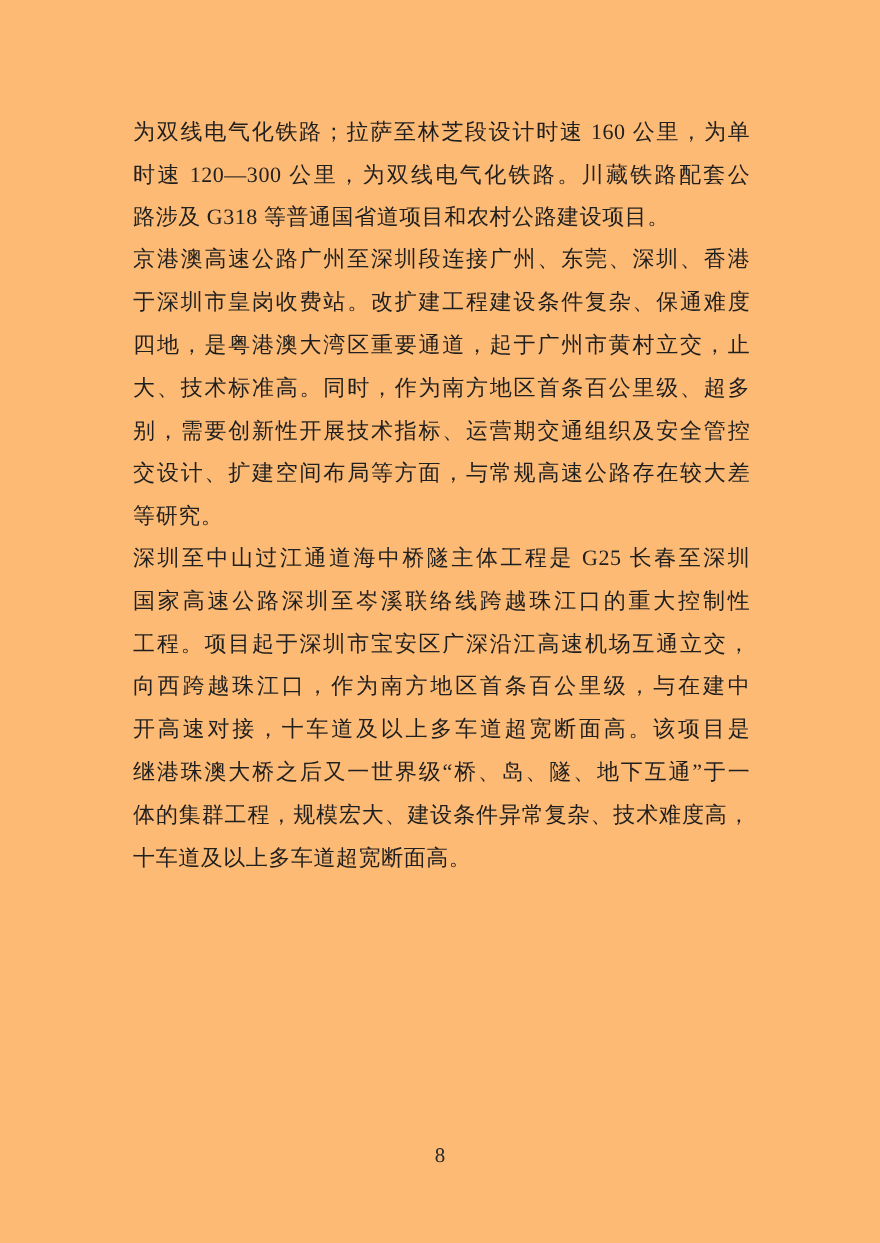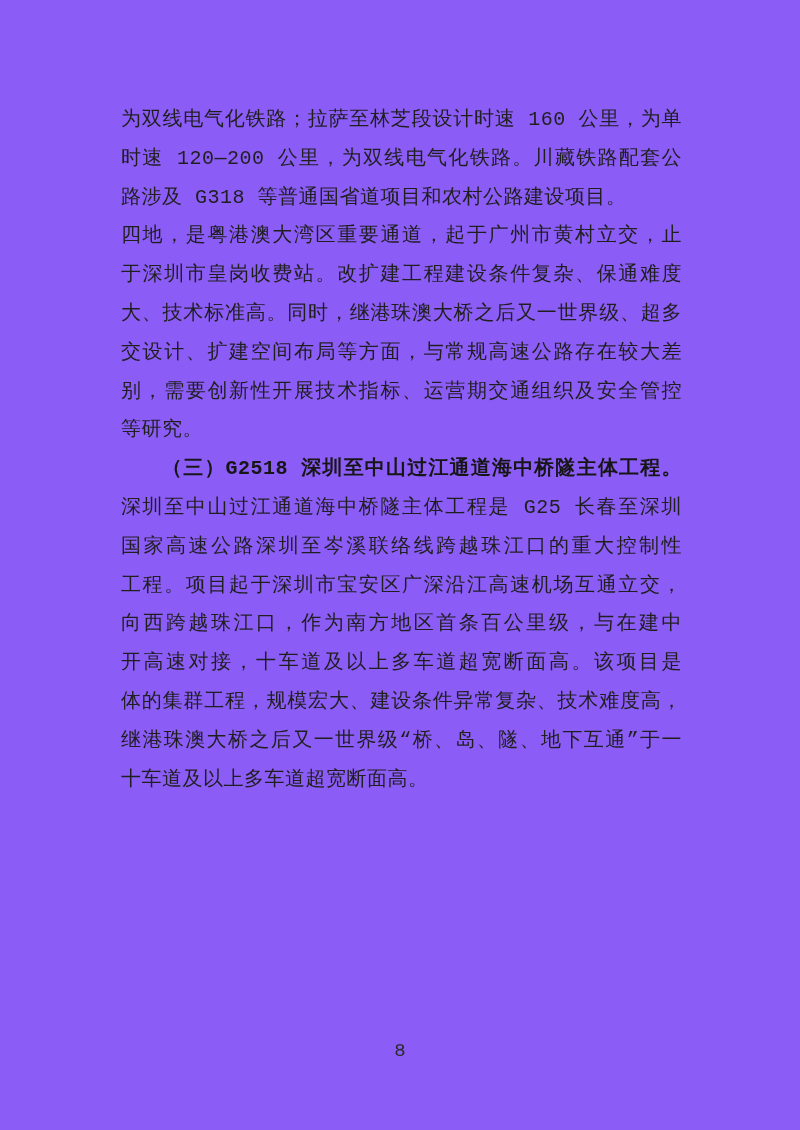--- a/index.html
+++ b/index.html
@@ -10,23 +10,22 @@
     width: 800px;
     height: 1130px;
     background: #fdfdfc;
     overflow: hidden;
     font-family: "Liberation Serif", "DejaVu Serif", serif;
   }
   .page {
     position: relative;
     width: 800px;
     height: 1130px;
-    background: #8b5cf6;
+    background: #fdba74;
     color: #1f1f1f;
-    font-family: Liberation Mono, monospace;
   }
   .text-column {
     position: absolute;
     left: 121px;
     top: 101px;
     width: 561px;
   }
   .line {
     font-size: 20px;
     height: 38.8px;
@@ -62,36 +61,36 @@
     color: #2a2a2a;
   }
 </style>
 </head>
 <body>
 
 <div class="page">
   <div class="text-column">
 
     <div class="line j">为双线电气化铁路；拉萨至林芝段设计时速 160 公里，为单</div>
-    <div class="line j">时速 120—200 公里，为双线电气化铁路。川藏铁路配套公</div>
+    <div class="line j">时速 120—300 公里，为双线电气化铁路。川藏铁路配套公</div>
     <div class="line last">路涉及 G318 等普通国省道项目和农村公路建设项目。</div>
 
+    <div class="line j">京港澳高速公路广州至深圳段连接广州、东莞、深圳、香港</div>
+    <div class="line j">于深圳市皇岗收费站。改扩建工程建设条件复杂、保通难度</div>
     <div class="line j">四地，是粤港澳大湾区重要通道，起于广州市黄村立交，止</div>
-    <div class="line j">于深圳市皇岗收费站。改扩建工程建设条件复杂、保通难度</div>
-    <div class="line j">大、技术标准高。同时，继港珠澳大桥之后又一世界级、超多</div>
+    <div class="line j">大、技术标准高。同时，作为南方地区首条百公里级、超多</div>
+    <div class="line j">别，需要创新性开展技术指标、运营期交通组织及安全管控</div>
     <div class="line j">交设计、扩建空间布局等方面，与常规高速公路存在较大差</div>
-    <div class="line j">别，需要创新性开展技术指标、运营期交通组织及安全管控</div>
     <div class="line last">等研究。</div>
 
-    <div class="line heading j">（三）G2518 深圳至中山过江通道海中桥隧主体工程。</div>
     <div class="line j">深圳至中山过江通道海中桥隧主体工程是 G25 长春至深圳</div>
     <div class="line j">国家高速公路深圳至岑溪联络线跨越珠江口的重大控制性</div>
     <div class="line j">工程。项目起于深圳市宝安区广深沿江高速机场互通立交，</div>
     <div class="line j">向西跨越珠江口，作为南方地区首条百公里级，与在建中</div>
     <div class="line j">开高速对接，十车道及以上多车道超宽断面高。该项目是</div>
+    <div class="line j">继港珠澳大桥之后又一世界级“桥、岛、隧、地下互通”于一</div>
     <div class="line j">体的集群工程，规模宏大、建设条件异常复杂、技术难度高，</div>
-    <div class="line j">继港珠澳大桥之后又一世界级“桥、岛、隧、地下互通”于一</div>
     <div class="line last">十车道及以上多车道超宽断面高。</div>
 
   </div>
 
   <div class="page-number">8</div>
 </div>
 
 </body></html>

